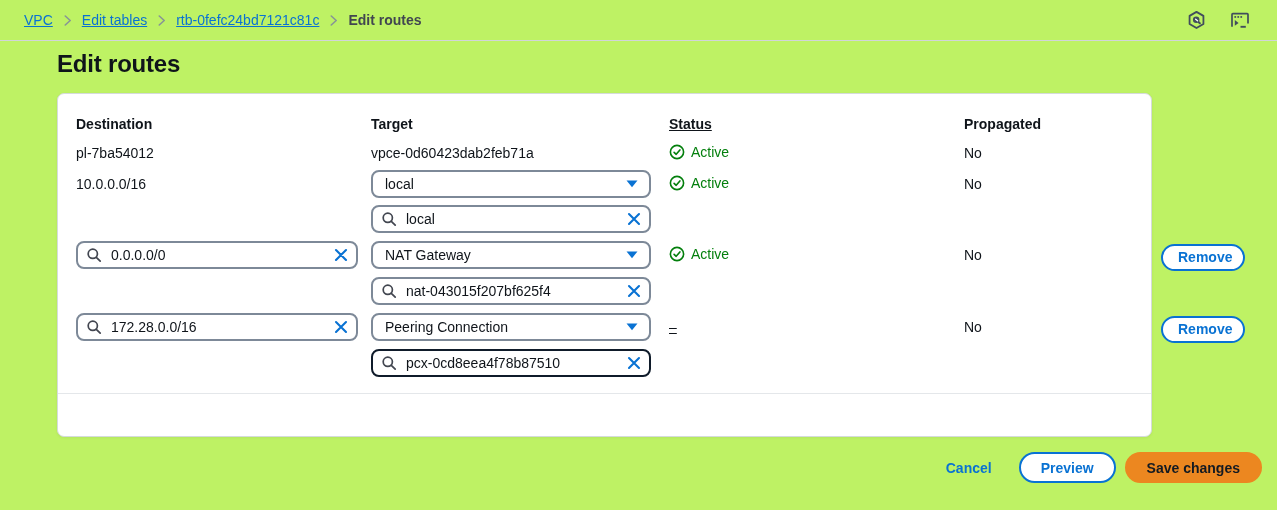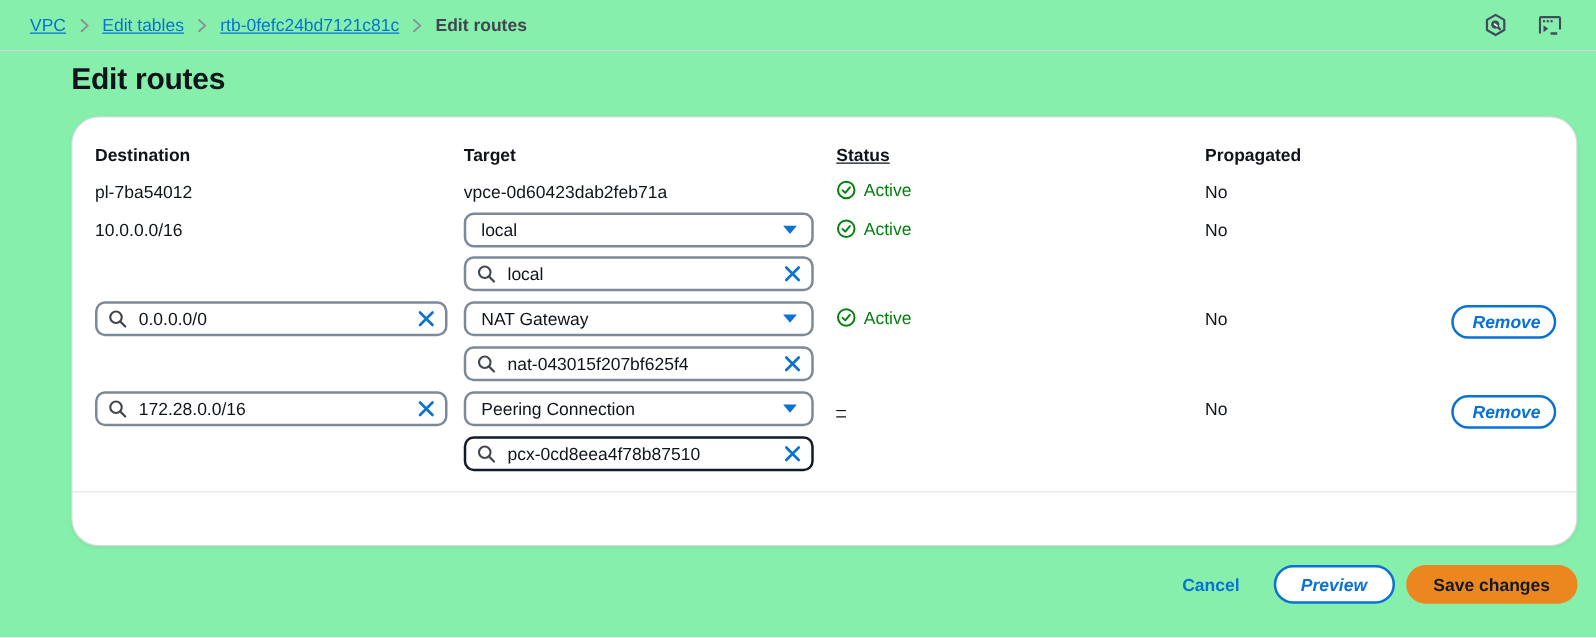--- a/index.html
+++ b/index.html
@@ -6,21 +6,21 @@
   html, body { background: #fff; }
   body {
     font-family: "Liberation Sans", sans-serif;
     color: #0f141a;
     font-size: 14px;
   }
   .screen {
     position: relative;
     width: 1277px;
     height: 510px;
-    background: #86efac;
+    background: #bef264;
     overflow: hidden;
   }
 
   
   .topbar {
     position: absolute;
     top: 0; left: 0; right: 0;
     height: 41px;
     border-bottom: 1px solid #d1d5d9;
     display: flex;
@@ -54,24 +54,24 @@
     font-size: 24px;
     font-weight: 700;
     color: #0f141a;
     letter-spacing: -0.2px;
   }
 
   
   .card {
     position: absolute;
     left: 57px; top: 93px;
-    width: 1205px; height: 344px;
+    width: 1095px; height: 344px;
     background: #fff;
     border: 1px solid #d5dbdb;
-    border-radius: 22px;
+    border-radius: 7px;
     box-shadow: 0 1px 3px rgba(0,28,36,0.06);
   }
   .cell { position: absolute; line-height: 18px; }
   .c-dest   { left: 18px;   width: 282px; }
   .c-target { left: 313px;  width: 280px; }
   .c-status { left: 611px;  width: 200px; text-decoration: underline; }
   .c-prop   { left: 906px;  width: 120px; }
   .th { font-weight: 700; color: #0f141a; }
 
   .status-active {
@@ -122,21 +122,20 @@
 
   .btn-outline {
     border: 2px solid #0972d3;
     background: #fff;
     color: #0972d3;
     font-weight: 700;
     font-size: 14px;
     font-family: "Liberation Sans", sans-serif;
     border-radius: 20px;
     cursor: pointer;
-    font-style: italic;
   }
   .remove-btn {
     position: absolute;
     width: 84px;
     padding: 3px 0 3px 15px;
     text-align: left;
     line-height: 17px;
     overflow-wrap: anywhere;
     word-break: break-all;
   }

